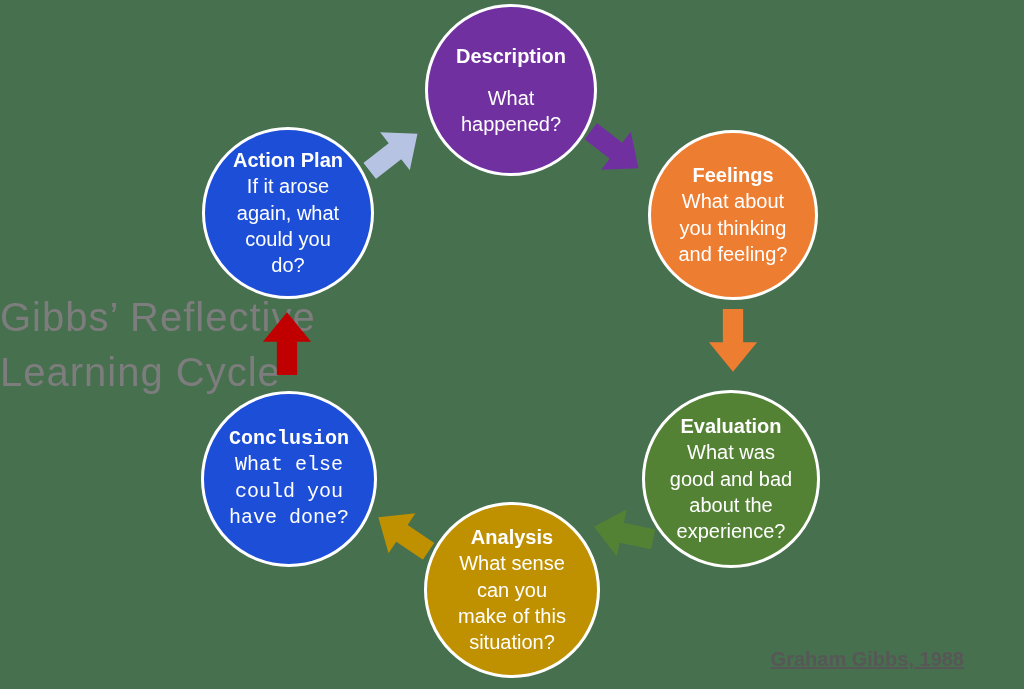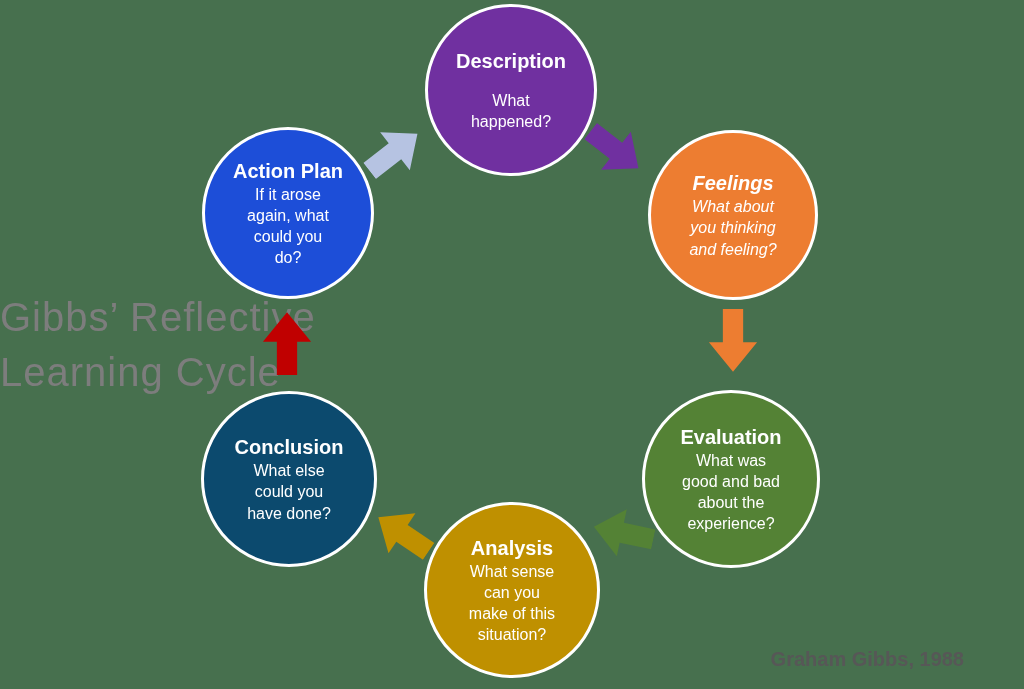--- a/index.html
+++ b/index.html
@@ -43,24 +43,24 @@
     box-sizing: border-box;
     display: flex;
     flex-direction: column;
     align-items: center;
     justify-content: center;
     text-align: center;
     color: #ffffff;
     padding: 0 12px;
   }
   .stage-label    { font-weight: bold; font-size: 20px; line-height: 1.3; }
-  .stage-question { font-size: 16px; line-height: 1.32; white-space: pre-line; }
+  .stage-question { font-size: 20px; line-height: 1.32; white-space: pre-line; }
 
   #stage-description  { left: 425px; top:   4px; width: 172px; height: 172px; }
-  #stage-feelings     { left: 648px; top: 130px; width: 170px; height: 170px; font-style: italic; }
+  #stage-feelings     { left: 648px; top: 130px; width: 170px; height: 170px; }
   #stage-evaluation   { left: 642px; top: 390px; width: 178px; height: 178px; }
   #stage-analysis     { left: 424px; top: 502px; width: 176px; height: 176px; }
   #stage-conclusion   { left: 201px; top: 391px; width: 176px; height: 176px; }
   #stage-action-plan  { left: 202px; top: 127px; width: 172px; height: 172px; }
 
   #stage-description .stage-question { margin-top: 16px; }
 
   
   .arrow { position: absolute; }
   .arrow svg { display: block; width: 100%; height: 100%; }
@@ -104,21 +104,21 @@
   </div>
 
   <div class="stage" id="stage-analysis" style="background-color: rgb(191, 144, 0);">
     <div class="stage-label">Analysis</div>
     <div class="stage-question">What sense
 can you
 make of this
 situation?</div>
   </div>
 
-  <div class="stage" id="stage-conclusion" style="background-color: #0c4a6e;">
+  <div class="stage" id="stage-conclusion" style="background-color: #1d4ed8; font-family: Liberation Mono, monospace;">
     <div class="stage-label">Conclusion</div>
     <div class="stage-question">What else
 could you
 have done?</div>
   </div>
 
   <div class="stage" id="stage-action-plan" style="background-color: #1d4ed8;">
     <div class="stage-label">Action Plan</div>
     <div class="stage-question">If it arose
 again, what
@@ -150,15 +150,15 @@
     <svg viewBox="0 0 100 82" preserveAspectRatio="none">
       <polygon points="0,25 52,25 52,3 98,41 52,79 52,57 0,57" style="fill: rgb(192, 0, 0);"></polygon>
     </svg>
   </div>
   <div class="arrow" id="arrow-action-plan-to-description">
     <svg viewBox="0 0 100 82" preserveAspectRatio="none">
       <polygon points="0,25 52,25 52,3 98,41 52,79 52,57 0,57" style="fill: rgb(182, 195, 226);"></polygon>
     </svg>
   </div>
 
-  <div class="attribution" style="color: rgb(87, 87, 87);">Graham Gibbs, 1988</div>
+  <div class="attribution" style="color: rgb(87, 87, 87); text-decoration: underline;">Graham Gibbs, 1988</div>
 
 </div>
 
 </body></html>

